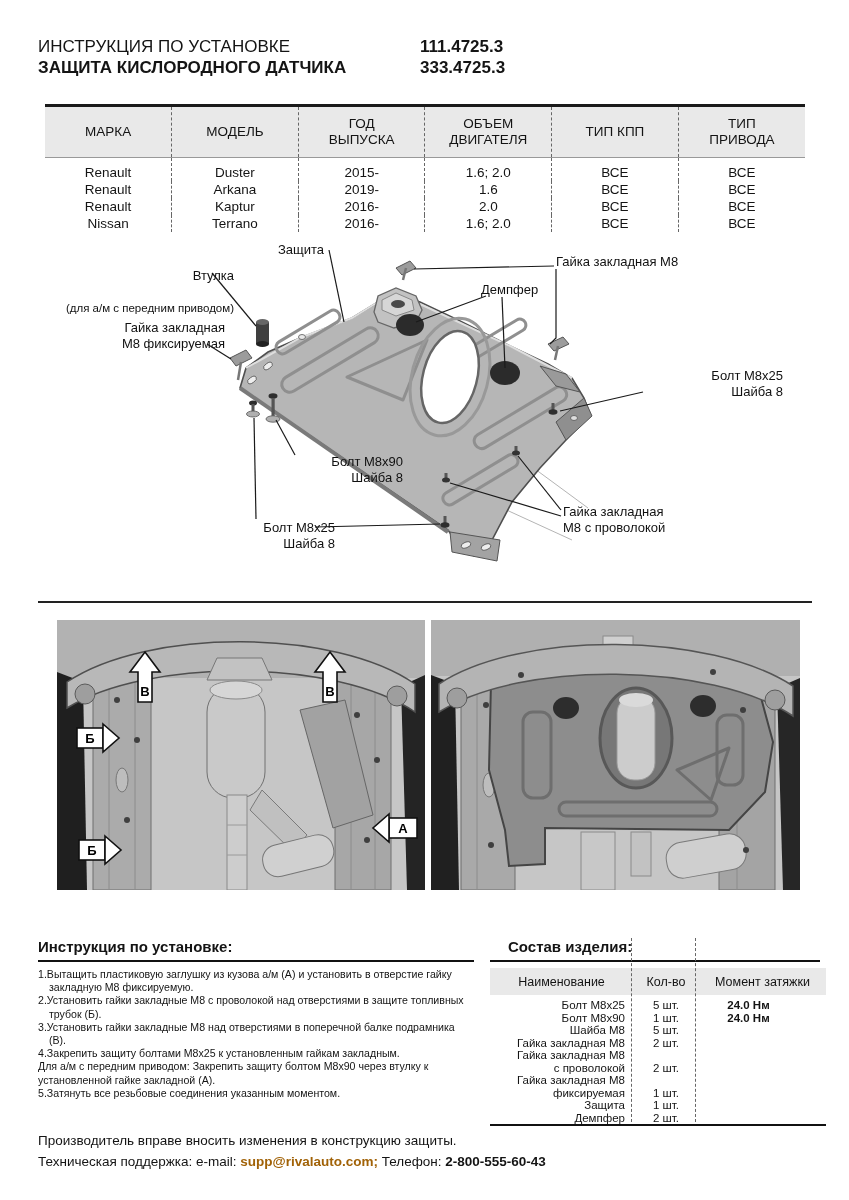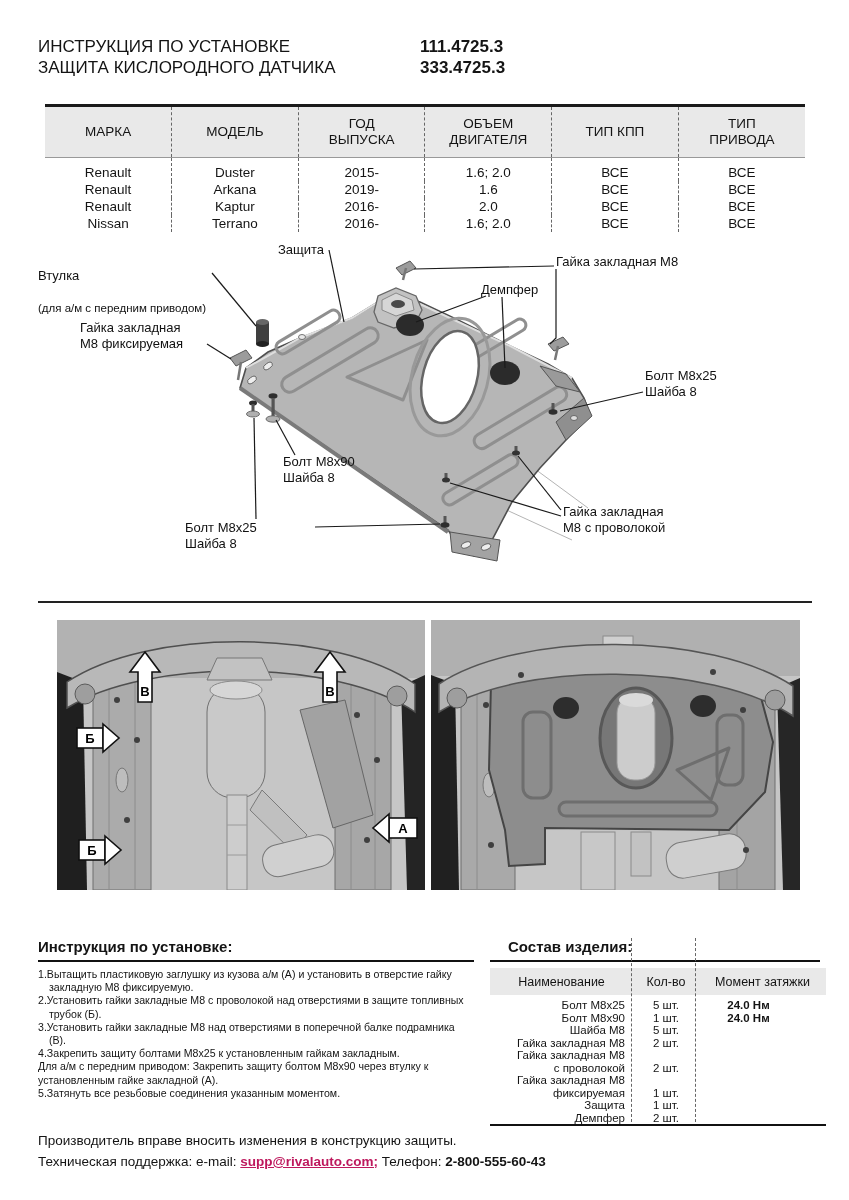--- a/index.html
+++ b/index.html
@@ -1,35 +1,35 @@
 <!DOCTYPE html>
 <html><head>
 <meta charset="utf-8">
 <style>
   html,body{margin:0;padding:0;background:#fff;}
   .page{position:relative;width:849px;height:1200px;background:#fff;overflow:hidden;
         font-family:"Liberation Sans","DejaVu Sans",sans-serif;color:#141414;}
   
   .hdr{position:absolute;left:38px;top:36px;line-height:21px;font-size:17px;}
-  .hdr .l2{font-weight:normal;}
+  .hdr .l2{font-weight:bold;}
   .pnums{position:absolute;left:420px;top:36px;line-height:21px;font-size:17px;font-weight:bold;}
   
   table.fitment{position:absolute;left:45px;top:104px;width:760px;border-collapse:collapse;
     border-top:3px solid #1a1a1a;table-layout:fixed;}
   table.fitment th{background:#e9e9e9;font-weight:normal;font-size:13.5px;height:48px;
     vertical-align:middle;text-align:center;white-space:pre-line;line-height:16px;
     border-bottom:1px solid #999;}
   table.fitment th+th, table.fitment td+td{border-left:1px dashed #666;}
   table.fitment td{text-align:center;font-size:13.5px;line-height:17px;padding:0;}
   table.fitment tbody tr:first-child td{padding-top:6px;}
   
   .diagram{position:absolute;left:0;top:240px;width:849px;height:362px;}
   .dlabel{position:absolute;font-size:13px;line-height:16px;color:#111;white-space:pre-line;}
   .dlabel .sub{font-size:11.5px;}
-  .tc{text-align:left;}
+  .tc{text-align:right;margin-left:20px;}
   
   .hr-main{position:absolute;left:38px;top:601px;width:774px;border-top:2.5px solid #222;}
   
   .photo{position:absolute;top:620px;height:270px;}
   .photo.left{left:57px;width:368px;}
   .photo.right{left:431px;width:369px;}
   
   .instr{position:absolute;left:38px;top:938px;width:436px;}
   .instr-h{font-weight:bold;font-size:15px;margin-bottom:5px;}
   .rule{border-top:2px solid #111;margin-bottom:6px;}
@@ -44,21 +44,21 @@
   table.ptable th.c1{width:141px;} table.ptable th.c2{width:64px;} table.ptable th.c3{width:125px;}
   table.ptable td{font-size:11.5px;line-height:12.5px;padding:0;vertical-align:bottom;}
   table.ptable td.name{text-align:right;padding-right:8px;white-space:pre-line;}
   table.ptable td.qty{text-align:center;}
   table.ptable td.tq{text-align:center;padding-right:28px;font-weight:bold;}
   table.ptable tbody tr:first-child td{padding-top:4px;}
   .vdash{position:absolute;top:0;height:184px;border-left:1px dashed #666;pointer-events:none;}
   .vdash1{left:141px;} .vdash2{left:205px;}
   
   .footer{position:absolute;left:38px;top:1130px;width:774px;font-size:13.5px;line-height:21px;}
-  .footer .email{font-weight:bold;color:#be185d;text-decoration:underline;cursor:pointer;}
+  .footer .email{font-weight:bold;color:#a16207;cursor:pointer;}
   .footer .phone{font-weight:bold;}
   svg{display:block;}
 </style>
 </head>
 <body>
 
 <div class="page">
 
   <div class="hdr">
     <div class="l1">ИНСТРУКЦИЯ ПО УСТАНОВКЕ</div>
@@ -357,21 +357,21 @@
   </div>
 
   <div class="instr">
     <div class="instr-h">Инструкция по установке:</div>
     <div class="rule"></div>
     <div>
         <div class="step numbered">1.Вытащить пластиковую заглушку из кузова а/м (А) и установить в отверстие гайку закладную М8 фиксируемую.</div>
         <div class="step numbered">2.Установить гайки закладные М8 с проволокой над отверстиями в защите топливных трубок (Б).</div>
         <div class="step numbered">3.Установить гайки закладные М8 над отверстиями в поперечной балке подрамника (В).</div>
         <div class="step numbered">4.Закрепить защиту болтами М8х25 к установленным гайкам закладным.</div>
-        <div class="step">Для а/м с передним приводом: Закрепить защиту болтом М8х90 через втулку к установленным гайке закладной (А).</div>
+        <div class="step">Для а/м с передним приводом: Закрепить защиту болтом М8х90 через втулку к установленной гайке закладной (А).</div>
         <div class="step numbered">5.Затянуть все резьбовые соединения указанным моментом.</div>
       </div>
   </div>
 
   <div class="parts">
     <div class="parts-h">Состав изделия:</div>
     <div class="rule"></div>
     <table class="ptable">
       <thead>
         <tr>

